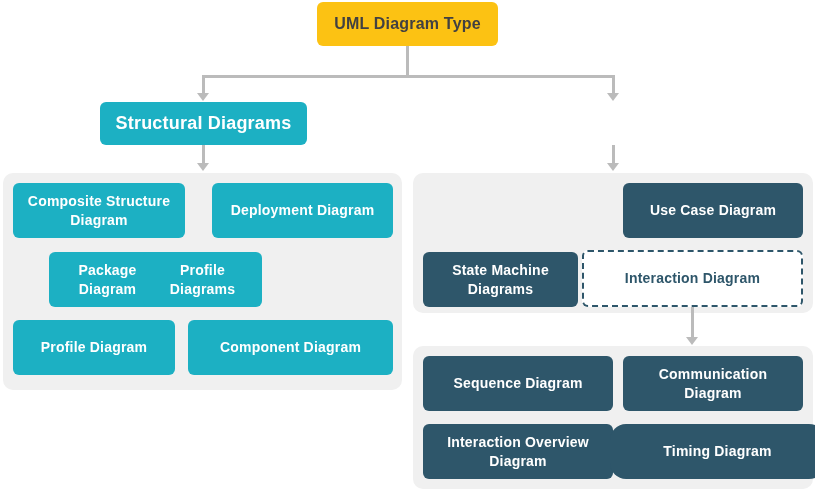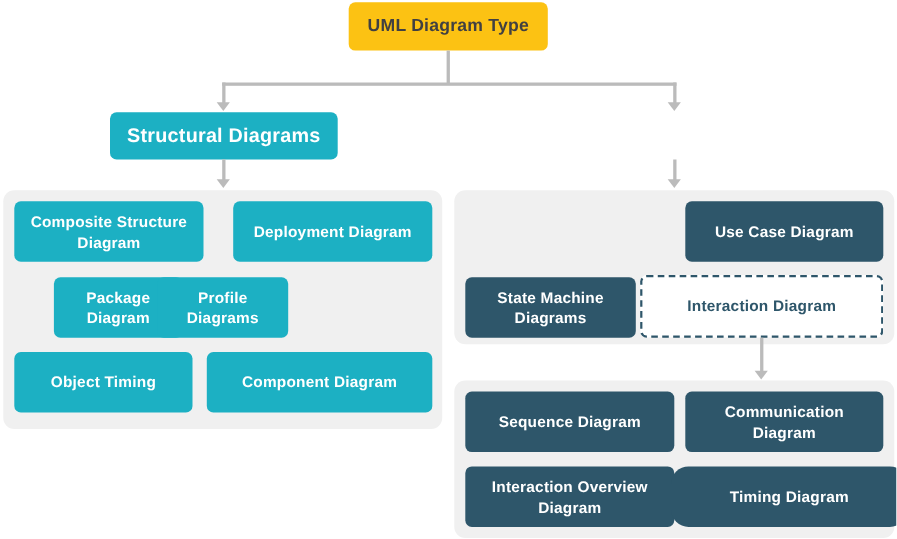--- a/index.html
+++ b/index.html
@@ -54,21 +54,21 @@
   <div class="line" style="left:202px;top:145px;width:3px;height:19px;"></div>
   <div class="arrowhead" style="left:197px;top:163px;"></div>
   <div class="line" style="left:612px;top:145px;width:3px;height:19px;"></div>
   <div class="arrowhead" style="left:607px;top:163px;"></div>
 
   <div class="group" style="left:3px;top:173px;width:399px;height:217px;"></div>
   <div class="node teal" style="left:13px;top:183px;width:172px;height:55px;">Composite Structure Diagram</div>
   <div class="node teal" style="left:212px;top:183px;width:181px;height:55px;">Deployment Diagram</div>
   <div class="node teal" style="left:13px;top:252px;width:117px;height:55px;margin-left:36px;">Package Diagram</div>
   <div class="node teal" style="left:143px;top:252px;width:119px;height:55px;">Profile Diagrams</div>
-  <div class="node teal" style="left:13px;top:320px;width:162px;height:55px;">Object Timing</div>
+  <div class="node teal" style="left:13px;top:320px;width:162px;height:55px;">Profile Diagram</div>
   <div class="node teal" style="left:188px;top:320px;width:205px;height:55px;">Component Diagram</div>
 
   <div class="group" style="left:413px;top:173px;width:400px;height:140px;"></div>
   <div class="node navy" style="left:623px;top:183px;width:180px;height:55px;">Use Case Diagram</div>
   <div class="node navy" style="left:423px;top:252px;width:155px;height:55px;">State Machine Diagrams</div>
   <div class="node dashed" style="left:582px;top:250px;width:221px;height:57px;">Interaction Diagram</div>
 
   <div class="line" style="left:691px;top:307px;width:3px;height:31px;"></div>
   <div class="arrowhead" style="left:686px;top:337px;"></div>
 

